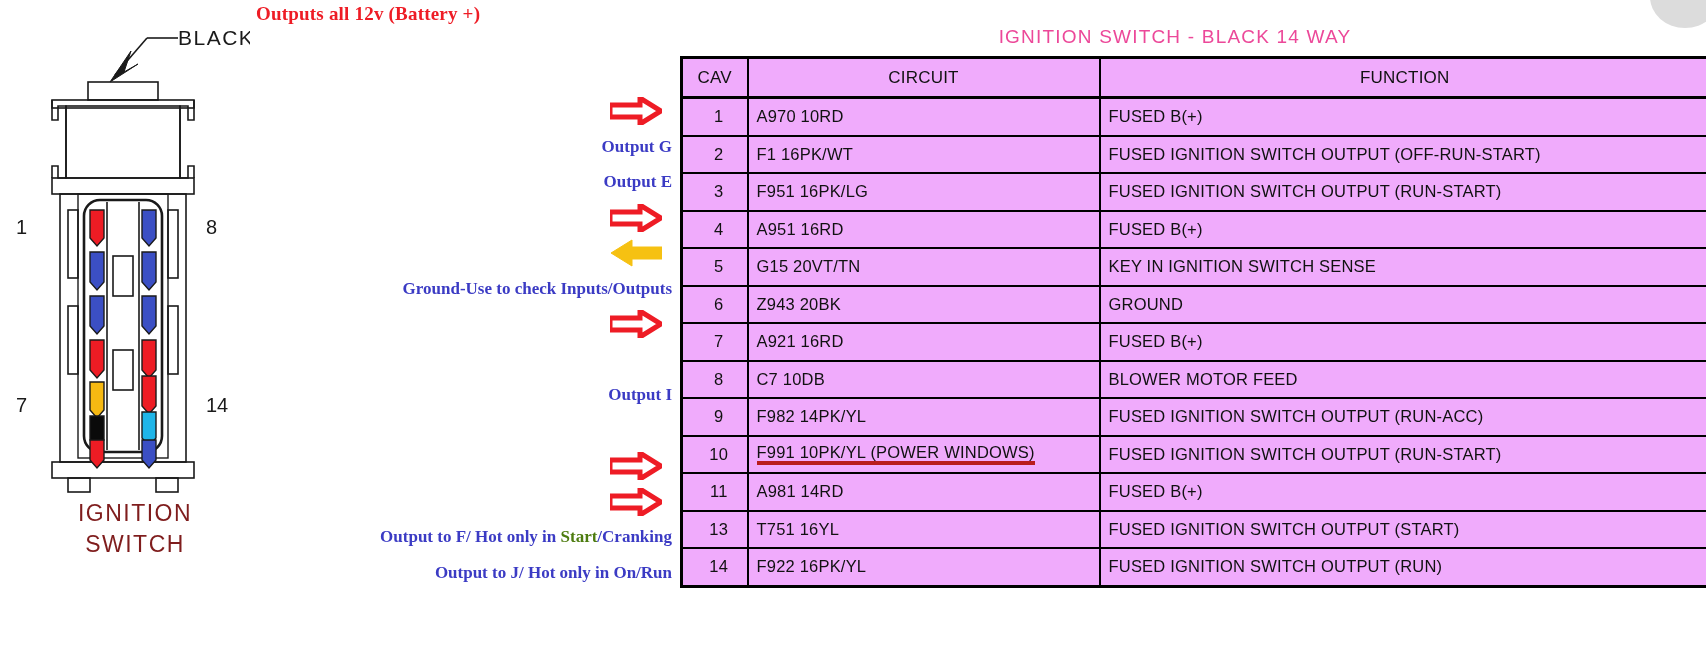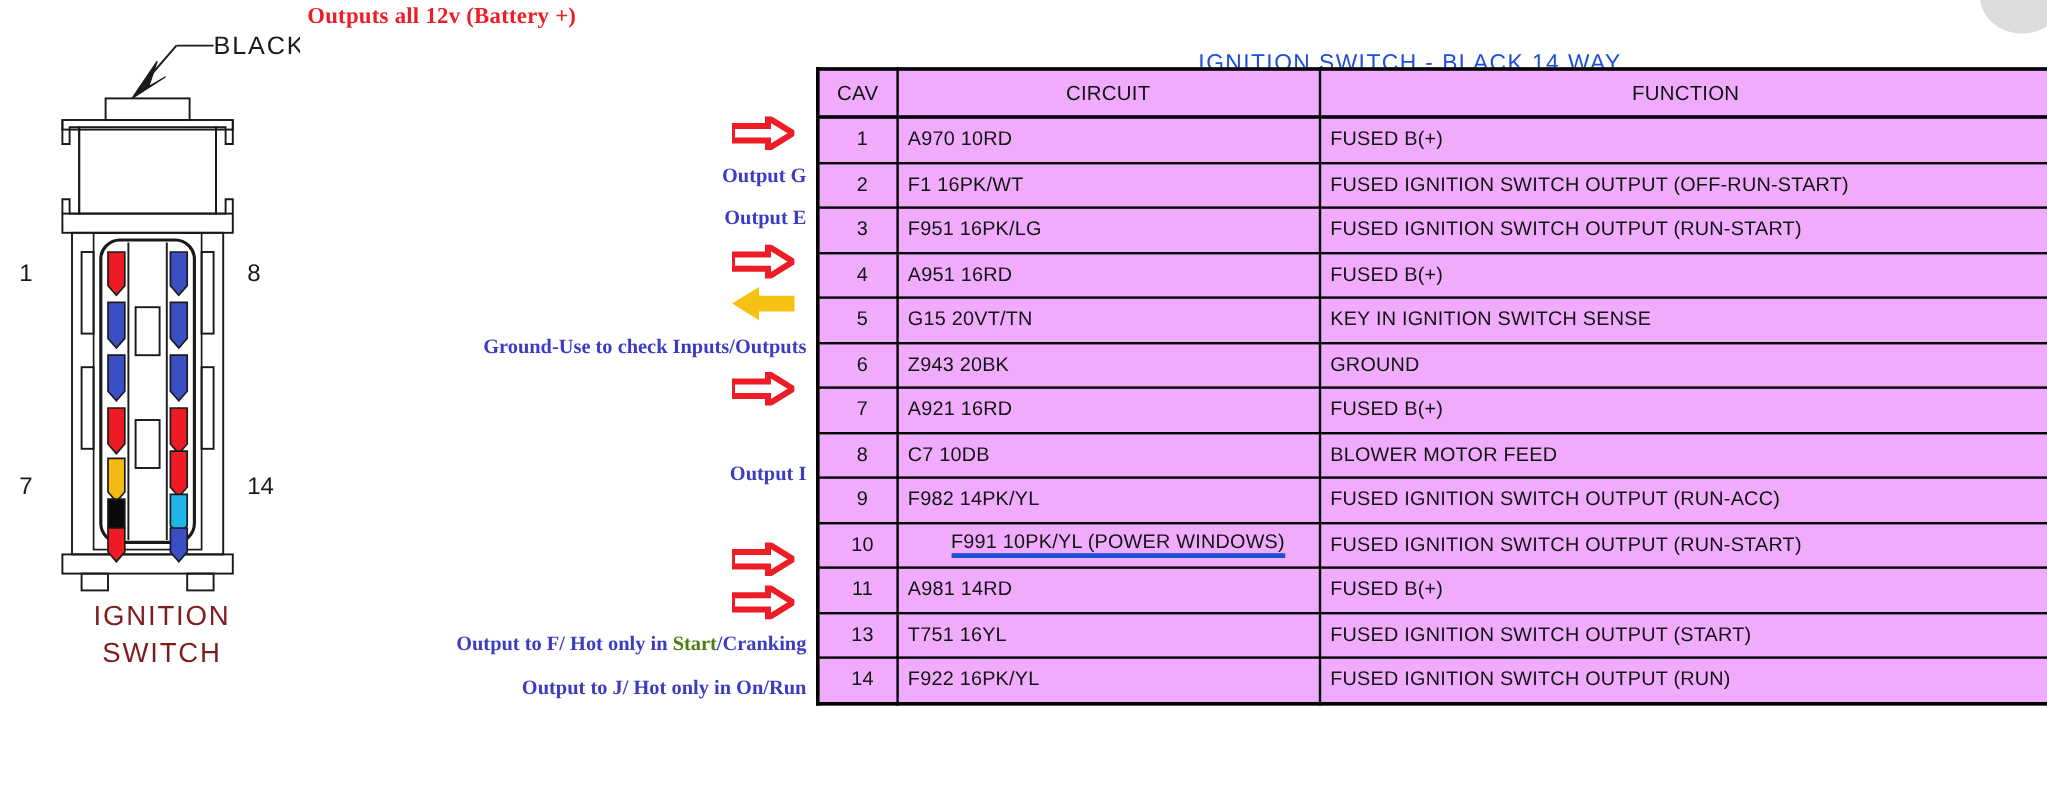--- a/index.html
+++ b/index.html
@@ -49,21 +49,21 @@
 
   
   .arrow-red{position:absolute;width:52px;height:28px;}
   .arrow-yellow{position:absolute;width:52px;height:28px;}
 
   
   .tbl-title{
     position:absolute;left:660px;top:26px;width:1030px;
     text-align:center;
     font-family:"Liberation Sans", sans-serif;
-    font-size:19px;color:#1d4ed8;letter-spacing:1.2px;white-space:nowrap;margin-top:16px;
+    font-size:19px;color:#ec4899;letter-spacing:1.2px;white-space:nowrap;
   }
 
   table.pinout{
     position:absolute;left:680px;top:56px;
     width:1029px;
     border-collapse:collapse;
     background:#f0abfc;
     table-layout:fixed;
   }
   table.pinout td,table.pinout th{
@@ -85,25 +85,24 @@
     height:37px;
     border-bottom-width:3px;
   }
   table.pinout{border:3px solid #000;}
   col.c-cav{width:66px;}
   col.c-cir{width:352px;}
   col.c-fun{width:611px;}
   td.cav{text-align:center;padding-left:0;}
 
   .underline-orange{
-    border-bottom:4px solid #1d4ed8;
+    border-bottom:4px solid #b91c1c;
     padding-bottom:1px;
     display:inline-block;
     line-height:15px;
-    margin-left:36px;
   }
 </style>
 </head>
 <body>
 
 <div class="root">
 
   <div class="corner-arc"></div>
 
   <div class="red-title">Outputs all 12v (Battery +)</div>

